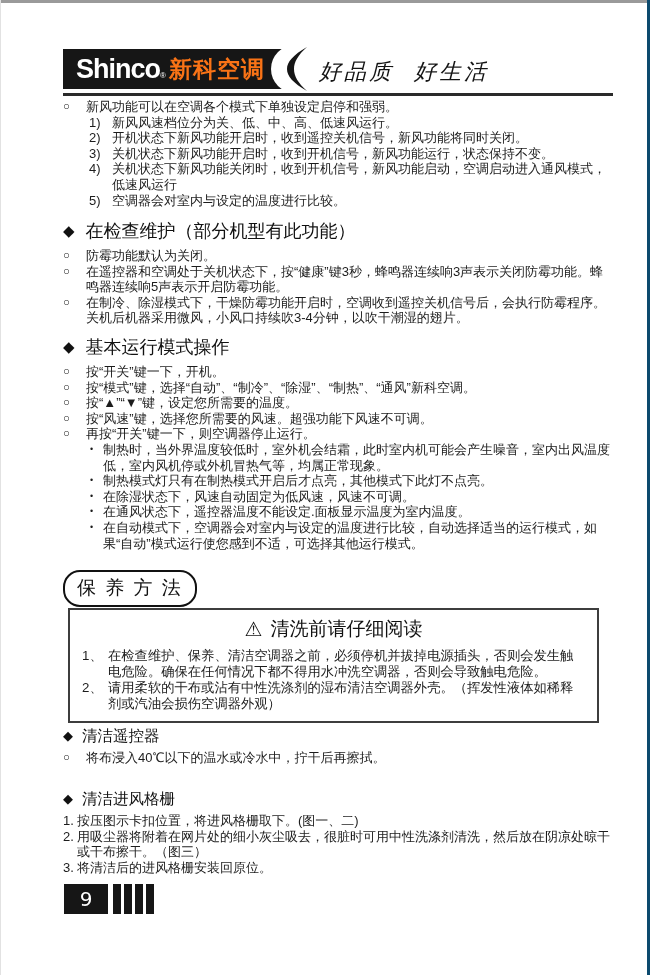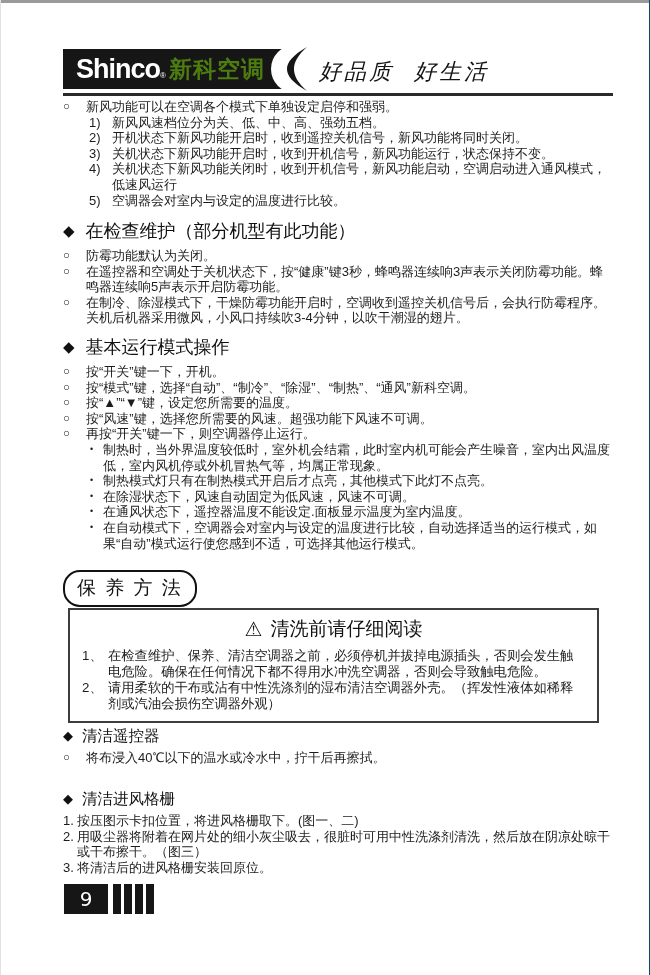--- a/index.html
+++ b/index.html
@@ -1,33 +1,33 @@
 <!DOCTYPE html>
 <html><head>
 <meta charset="utf-8">
 <style>
   html,body { margin:0; padding:0; background:#ffffff; }
   .page {
     position:relative; width:650px; height:975px; overflow:hidden;
     background:#ffffff; color:#1c1c1c;
     font-family:"Liberation Sans", sans-serif;
-    border-left:1px solid #e2e2e2; border-right:1px solid #0c4a6e;
+    border-left:1px solid #e2e2e2; border-right:3px solid #0c4a6e;
     box-sizing:border-box;
   }
   .scan-edge { position:absolute; left:0; top:0; width:100%; height:3px; background:#9a9a9a; }
 
   
   .logo-box {
     position:absolute; left:62px; top:49px; width:221px; height:40px;
     background:#161616; display:flex; align-items:center; padding-left:13px;
     box-sizing:border-box; z-index:1;
   }
   .brand-en { color:#fff; font-weight:bold; font-size:27px; letter-spacing:-1px; line-height:40px; }
   .brand-reg { color:#fff; font-size:8px; vertical-align:top; position:relative; top:6px; }
-  .brand-cn { color:#4d7c0f; font-weight:bold; font-size:23px; margin-left:3px; letter-spacing:1px; }
+  .brand-cn { color:#f97316; font-weight:bold; font-size:23px; margin-left:3px; letter-spacing:1px; }
   .logo-bite { position:absolute; left:270px; top:45px; width:48px; height:48px; background:#fff; border-radius:50%; z-index:2; }
   .crescent { position:absolute; left:286px; top:47px; z-index:3; }
   .slogan {
     position:absolute; left:318px; top:57px; z-index:3;
     font-family:"DejaVu Serif", serif; font-style:italic; font-weight:normal;
     font-size:22px; letter-spacing:3px; word-spacing:10px; color:#141414;
   }
   .header-rule { position:absolute; left:62px; top:93px; width:550px; height:2.5px; background:#2a2a2a; }
 
   
@@ -91,21 +91,21 @@
   <div class="header-rule"></div>
 
   <div class="sec" style="top:99px">
     <div class="row">
       <span class="mark">○</span>
       <div class="txt">新风功能可以在空调各个模式下单独设定启停和强弱。</div>
     </div>
     <div class="sublist">
       <div class="row">
         <span class="num">1)</span>
-        <div class="txt">新风风速档位分为关、低、中、高、强劲五档。</div>
+        <div class="txt">新风风速档位分为关、低、中、高、低速风运行。</div>
       </div>
       <div class="row">
         <span class="num">2)</span>
         <div class="txt">开机状态下新风功能开启时，收到遥控关机信号，新风功能将同时关闭。</div>
       </div>
       <div class="row">
         <span class="num">3)</span>
         <div class="txt">关机状态下新风功能开启时，收到开机信号，新风功能运行，状态保持不变。</div>
       </div>
       <div class="row">

